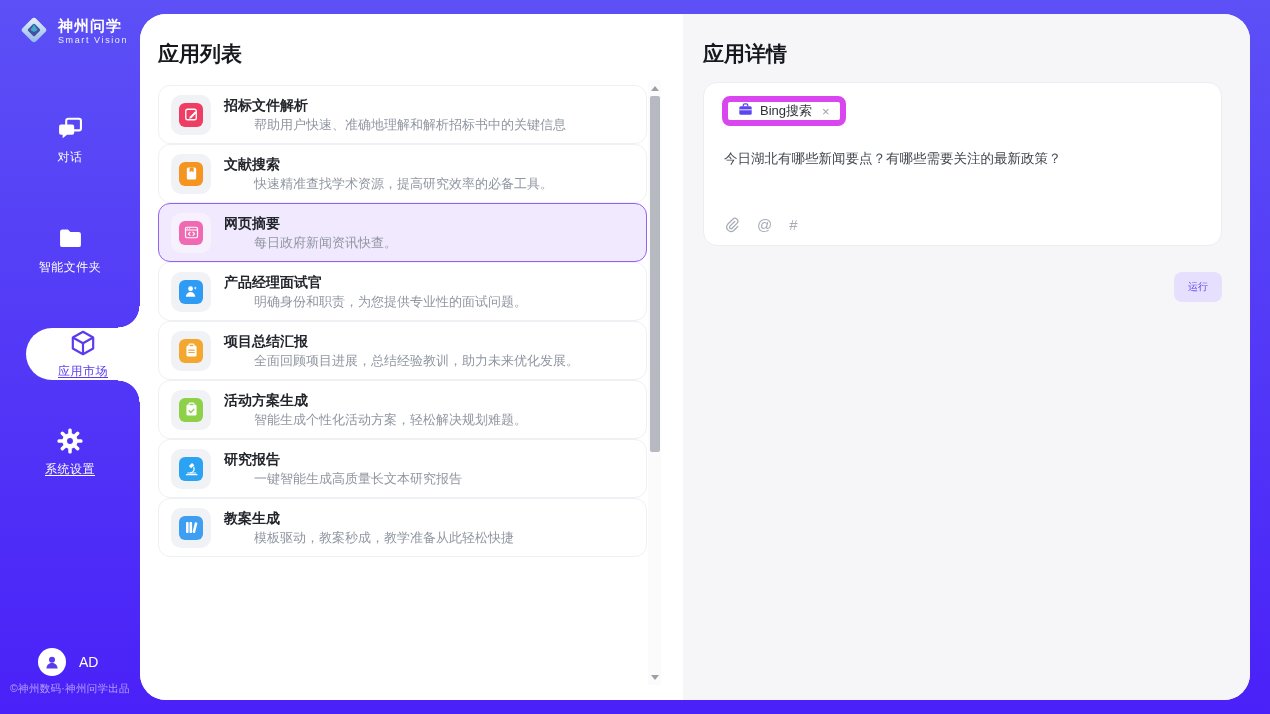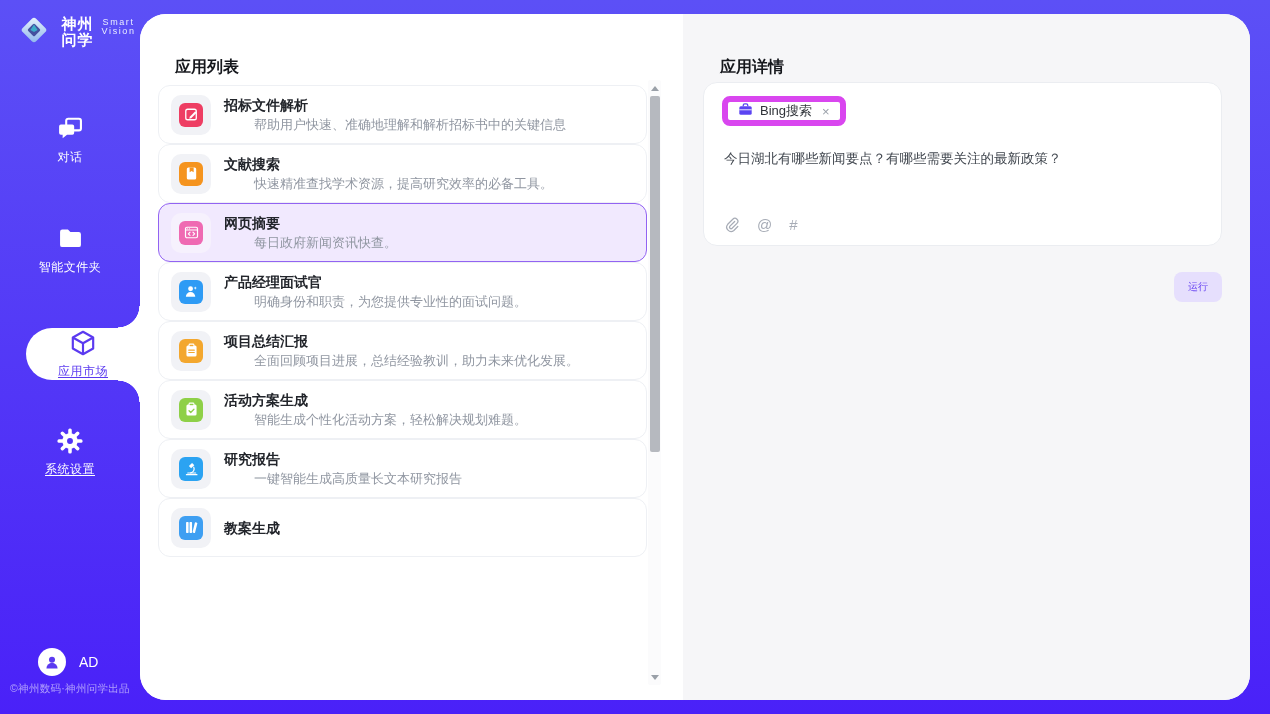--- a/index.html
+++ b/index.html
@@ -5,21 +5,21 @@
   html,body{width:1270px;height:714px;margin:0;padding:0;overflow:hidden;}
   body{
     position:relative;
     background:linear-gradient(180deg,#5c50f6 0%,#4a21f8 100%);
     font-family:"Liberation Sans","DejaVu Sans",sans-serif;
     -webkit-font-smoothing:antialiased;
   }
   
   .sidebar{position:absolute;left:0;top:0;width:140px;height:714px;}
   .logo{position:absolute;top:13px;left:17px;display:flex;align-items:center;gap:7px;}
-  .logo-text{display:flex;flex-direction:row;line-height:1.1;text-align:center;}
+  .logo-text{display:flex;flex-direction:column;line-height:1.1;}
   .logo-cn{font-size:15px;font-weight:bold;color:#fff;letter-spacing:1px;}
   .logo-en{font-size:9px;color:#e9ecff;letter-spacing:1.6px;margin-top:2px;}
   .side-nav{position:absolute;top:104px;left:0;right:0;}
   .nav-item{height:56px;display:flex;flex-direction:column;align-items:center;justify-content:center;gap:6px;cursor:pointer;}
   .nav-item:nth-child(1){margin-top:8px;margin-bottom:54px;}
   .nav-item:nth-child(2){margin-bottom:50px;}
   .nav-item:nth-child(3){margin-bottom:44px;}
   .nav-item:nth-child(4){margin-bottom:51px;}
   .nav-icon{display:flex;align-items:center;justify-content:center;height:28px;}
   .nav-label{font-size:12px;color:#fff;letter-spacing:.5px;}
@@ -31,21 +31,21 @@
   .nav-item.active::after{content:"";position:absolute;bottom:-22px;right:0;width:22px;height:22px;
     background:radial-gradient(circle 22px at 0 100%,rgba(255,255,255,0) 21px,#fff 21.6px);}
   .user-row{position:absolute;left:38px;top:648px;display:flex;align-items:center;gap:13px;cursor:pointer;}
   .avatar{width:28px;height:28px;border-radius:50%;background:#fff;display:flex;align-items:center;justify-content:center;}
   .user-name{color:#fff;font-size:14px;}
   .side-footer{position:absolute;top:682px;left:0;width:140px;text-align:center;font-size:10.5px;color:rgba(255,255,255,.55);letter-spacing:.3px;}
   
   .content{position:absolute;left:140px;top:14px;width:1110px;height:686px;border-radius:26px;overflow:hidden;display:flex;background:#fff;}
   .list-panel{width:543px;flex:none;position:relative;background:#fff;}
   .detail-panel{flex:1;position:relative;background:#f6f6f8;}
-  .panel-title{position:absolute;top:26px;left:18px;margin:17px;font-size:16px;font-weight:bold;color:#16181d;}
+  .panel-title{position:absolute;top:26px;left:18px;margin:0;font-size:21px;font-weight:bold;color:#16181d;}
   .detail-panel .panel-title{left:20px;}
   
   .app-list{position:absolute;top:71px;left:18px;width:489px;bottom:0;display:flex;flex-direction:column;overflow:hidden;}
   .app-card{box-sizing:border-box;flex:none;height:59px;border:1px solid #eef0f4;border-radius:12px;background:#fff;
     display:flex;align-items:center;padding:0 12px;gap:13px;cursor:pointer;}
   .app-card.selected{background:#f1e9fe;border:1.5px solid #9263f2;}
   .tile{width:40px;height:40px;border-radius:10px;background:#f1f2f6;display:flex;align-items:center;justify-content:center;flex:none;}
   .app-card.selected .tile{background:#f6f1fd;}
   .glyph{width:24px;height:24px;border-radius:6px;background:var(--c);color:var(--c);display:flex;align-items:center;justify-content:center;}
   .app-texts{display:flex;flex-direction:column;min-width:0;}
@@ -269,20 +269,21 @@
             <span class="glyph" style="--c: #3e9ff2;">
               <svg width="15" height="15" viewBox="0 0 16 16" fill="#fff">
                 <rect x="2.2" y="2.2" width="2.7" height="11.6" rx="0.7"></rect>
                 <rect x="5.9" y="2.2" width="2.7" height="11.6" rx="0.7"></rect>
                 <rect x="10.4" y="2.5" width="2.7" height="11.3" rx="0.7" transform="rotate(14 11.7 8)"></rect>
               </svg>
             </span>
           </span>
     <span class="app-texts">
       <span class="app-title">教案生成</span>
+      <span class="app-desc">模板驱动，教案秒成，教学准备从此轻松快捷</span>
     </span>
   </div>
       </div>
     <div class="scrollbar">
       <div class="sb-arrow up"></div>
       <div class="sb-thumb"></div>
       <div class="sb-arrow down"></div>
     </div>
   </section>
   <section class="detail-panel">

